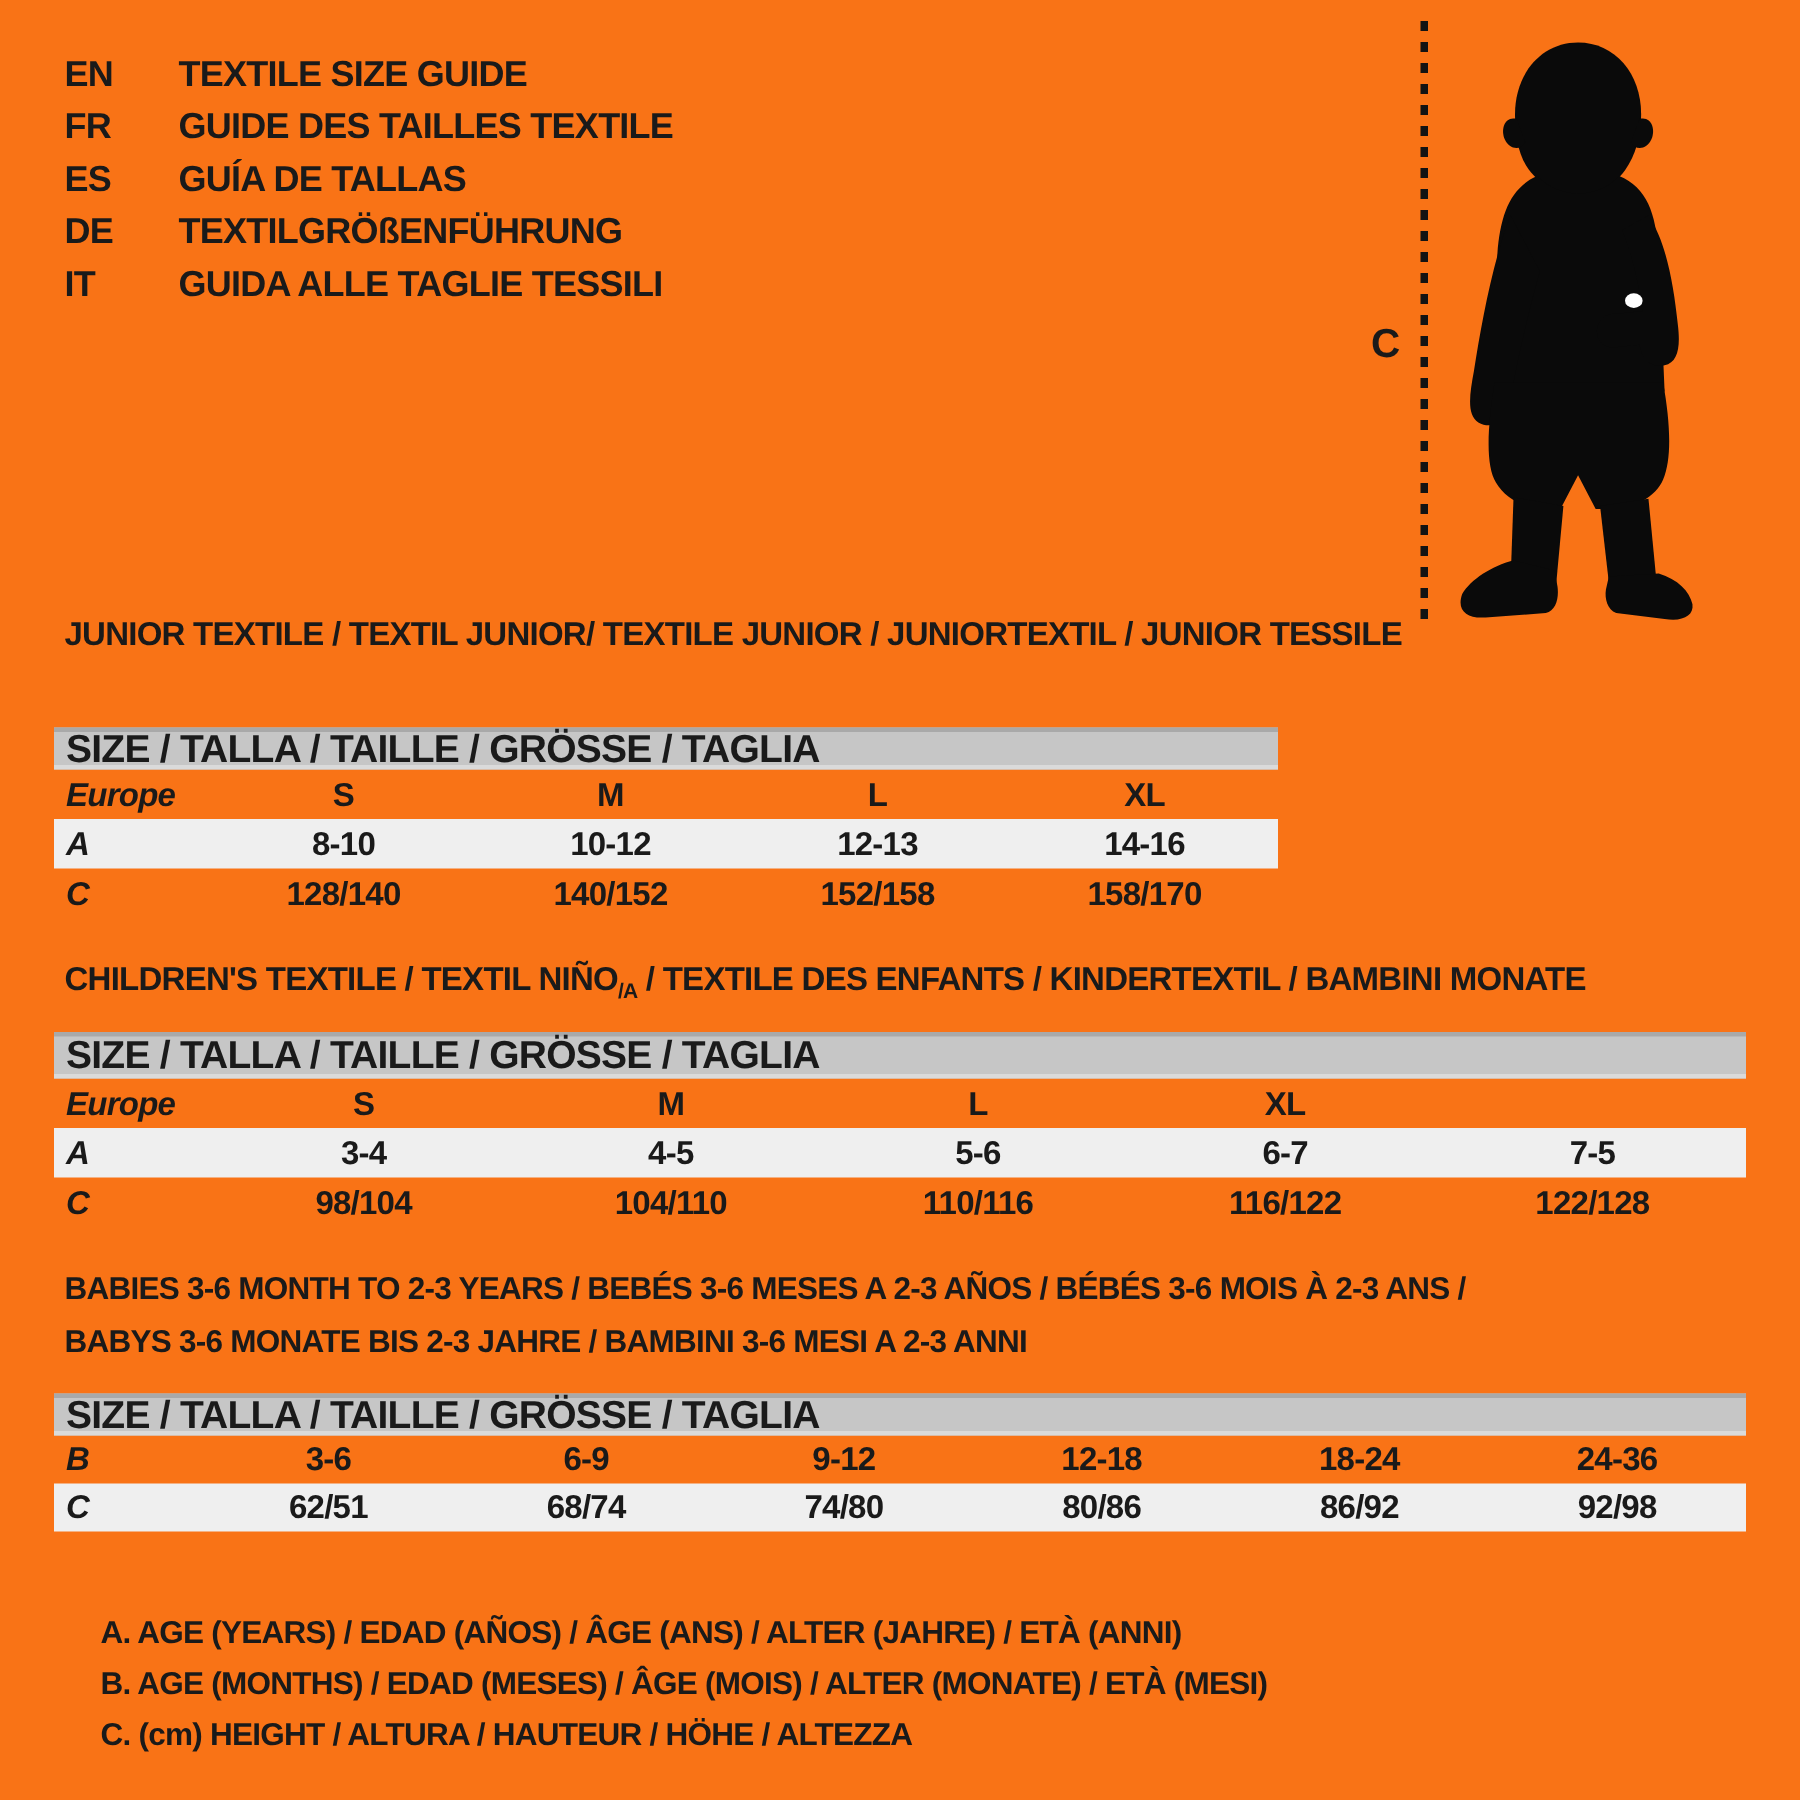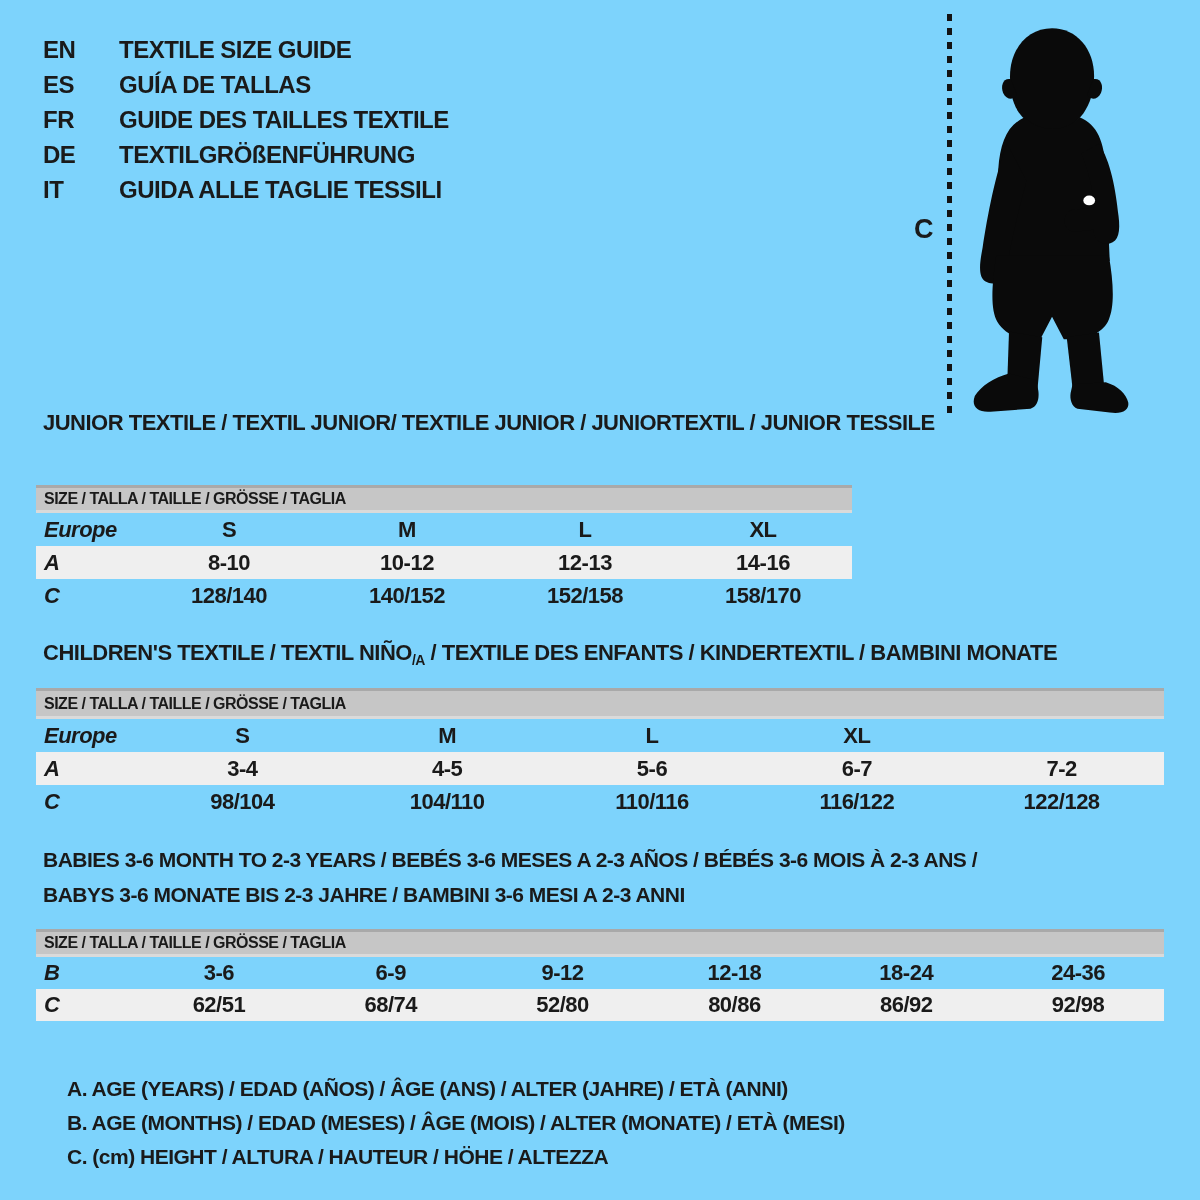--- a/index.html
+++ b/index.html
@@ -1,19 +1,19 @@
 <!DOCTYPE html>
 <html><head>
 <meta charset="utf-8">
 <style>
   html,body{margin:0;padding:0;background:#ffffff;}
   .page{
     position:relative;
     width:1200px;height:1200px;
-    background:#7dd3fc;
+    background:#f97316;
     font-family:"Liberation Sans","DejaVu Sans",sans-serif;
     font-weight:700;
     font-stretch:semi-condensed;
     color:#1a1a1a;
     letter-spacing:-0.5px;
     overflow:hidden;
   }
   
   .lang-guide{position:absolute;left:43px;top:32px;}
   .lang-row{display:flex;height:35px;align-items:center;font-size:24px;}
@@ -32,21 +32,21 @@
   .title-sub{font-size:14px;vertical-align:-5px;}
   .babies-title{position:absolute;left:43px;top:842px;font-size:21px;line-height:35px;white-space:nowrap;}
   
   .size-table{position:absolute;left:36px;}
   .size-header{
     box-sizing:border-box;
     background:#c6c6c6;
     border-top:3px solid #a9a9a9;
     border-bottom:3px solid #dadada;
     display:flex;align-items:center;
-    padding-left:8px;font-size:16px;
+    padding-left:8px;font-size:26px;
   }
   .tbody .trow{display:grid;}
   .tbody .trow:nth-child(even){background:#efefef;}
   .cell{display:flex;align-items:center;justify-content:center;font-size:22px;white-space:nowrap;}
   .cell.label{justify-content:flex-start;padding-left:8px;font-style:italic;}
   .table-junior{width:816px;top:485px;}
   .table-junior .size-header{height:28px;}
   .table-junior .trow{grid-template-columns:104px repeat(4,1fr);height:33px;}
   .table-children{width:1128px;top:688px;}
   .table-children .size-header{height:31px;}
@@ -62,26 +62,26 @@
 <body>
 
 <div class="page">
 
   <div class="lang-guide">
     <div class="lang-row">
       <span class="lang-code">EN</span>
       <span class="lang-label">TEXTILE SIZE GUIDE</span>
     </div>
     <div class="lang-row">
+      <span class="lang-code">FR</span>
+      <span class="lang-label">GUIDE DES TAILLES TEXTILE</span>
+    </div>
+    <div class="lang-row">
       <span class="lang-code">ES</span>
       <span class="lang-label">GUÍA DE TALLAS</span>
-    </div>
-    <div class="lang-row">
-      <span class="lang-code">FR</span>
-      <span class="lang-label">GUIDE DES TAILLES TEXTILE</span>
     </div>
     <div class="lang-row">
       <span class="lang-code">DE</span>
       <span class="lang-label">TEXTILGRÖßENFÜHRUNG</span>
     </div>
     <div class="lang-row">
       <span class="lang-code">IT</span>
       <span class="lang-label">GUIDA ALLE TAGLIE TESSILI</span>
     </div>
   </div>
@@ -158,21 +158,21 @@
         <span class="cell">M</span>
         <span class="cell">L</span>
         <span class="cell">XL</span>
       </div>
       <div class="trow">
         <span class="cell label">A</span>
         <span class="cell">3-4</span>
         <span class="cell">4-5</span>
         <span class="cell">5-6</span>
         <span class="cell">6-7</span>
-        <span class="cell">7-2</span>
+        <span class="cell">7-5</span>
       </div>
       <div class="trow">
         <span class="cell label">C</span>
         <span class="cell">98/104</span>
         <span class="cell">104/110</span>
         <span class="cell">110/116</span>
         <span class="cell">116/122</span>
         <span class="cell">122/128</span>
       </div>
     </div>
@@ -191,21 +191,21 @@
         <span class="cell">6-9</span>
         <span class="cell">9-12</span>
         <span class="cell">12-18</span>
         <span class="cell">18-24</span>
         <span class="cell">24-36</span>
       </div>
       <div class="trow">
         <span class="cell label">C</span>
         <span class="cell">62/51</span>
         <span class="cell">68/74</span>
-        <span class="cell">52/80</span>
+        <span class="cell">74/80</span>
         <span class="cell">80/86</span>
         <span class="cell">86/92</span>
         <span class="cell">92/98</span>
       </div>
     </div>
   </div>
 
   <div class="legend">
     <div>A. AGE (YEARS) / EDAD (AÑOS) / ÂGE (ANS) / ALTER (JAHRE) / ETÀ (ANNI)</div>
     <div>B. AGE (MONTHS) / EDAD (MESES) / ÂGE (MOIS) / ALTER (MONATE) / ETÀ (MESI)</div>

